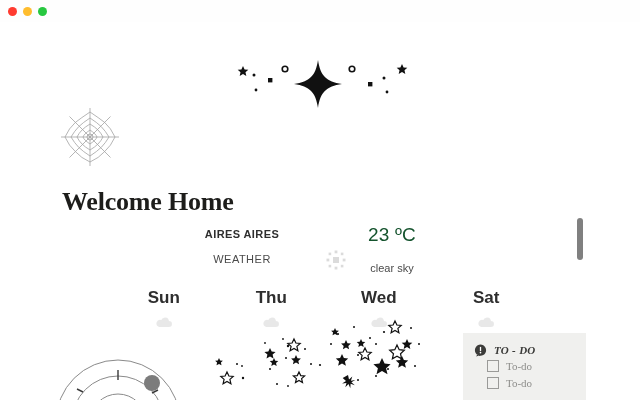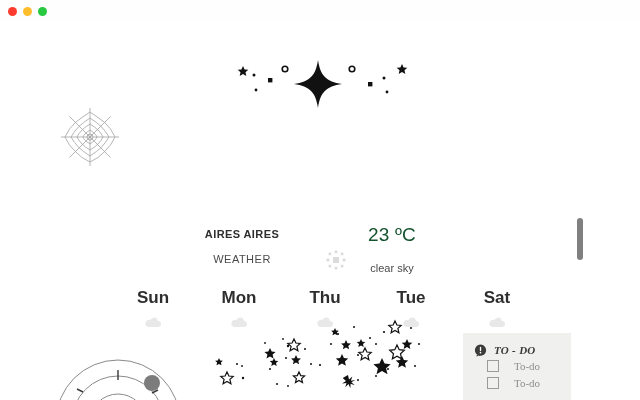--- a/index.html
+++ b/index.html
@@ -196,21 +196,21 @@
     top: 322px;
     width: 140px;
     height: 78px;
   }
 
   
   .todo-panel {
     position: absolute;
     left: 463px;
     top: 311px;
-    width: 108px;
+    width: 123px;
     height: 67px;
     background: #f0f0ee;
     overflow: hidden;
     z-index: 20;
   }
   .todo-head {
     display: flex;
     align-items: center;
     gap: 7px;
     padding: 10px 0 0 11px;
@@ -228,21 +228,21 @@
     color: #3a3a38;
     letter-spacing: 0.3px;
     white-space: nowrap;
   }
   .todo-list {
     padding: 4px 0 0 24px;
   }
   .todo-item {
     display: flex;
     align-items: center;
-    gap: 15px;
+    gap: 7px;
     margin-bottom: 5px;
   }
   .todo-check {
     width: 10px;
     height: 10px;
     border: 1px solid #9a9a98;
     background: transparent;
     flex: 0 0 10px;
   }
   .todo-text {
@@ -301,20 +301,21 @@
           <line x1="31" y1="31" x2="10.5" y2="10.5"></line>
           <path d="M31 6 Q40 12 45.6 16.4 Q52 22 56 31 Q52 40 45.6 45.6 Q40 52 31 56 Q22 52 16.4 45.6 Q10 40 6 31 Q10 22 16.4 16.4 Q22 12 31 6 Z"></path>
           <path d="M31 12 Q38 16.5 42.3 20.7 Q46.5 25 50 31 Q46.5 37 42.3 41.3 Q38 45.5 31 50 Q24 45.5 19.7 41.3 Q15.5 37 12 31 Q15.5 25 19.7 20.7 Q24 16.5 31 12 Z"></path>
           <path d="M31 18 Q36 21 39 24 Q42 27 44 31 Q42 35 39 38 Q36 41 31 44 Q26 41 23 38 Q20 35 18 31 Q20 27 23 24 Q26 21 31 18 Z"></path>
           <path d="M31 24 Q34 26 35.8 27.8 Q37.5 29.5 38 31 Q37.5 32.5 35.8 34.2 Q34 36 31 38 Q28 36 26.2 34.2 Q24.5 32.5 24 31 Q24.5 29.5 26.2 27.8 Q28 26 31 24 Z"></path>
           <circle cx="31" cy="31" r="3"></circle>
         </g>
       </svg>
     </div>
 
+    <div class="page-title">Welcome Home</div>
 
     <div class="weather">
 
       <div class="weather-head">
         <div class="weather-city">AIRES AIRES</div>
         <div class="weather-label">WEATHER</div>
       </div>
 
       <div class="weather-now-icon">
         <svg viewBox="0 0 20 20" width="20" height="20">
@@ -340,37 +341,29 @@
       <div class="forecast">
         <div class="day">
           <div class="day-name">Sun</div>
           <div class="day-icon">
             <svg viewBox="0 0 18 16" width="18" height="16">
                 <path d="M4 12 h10 a3 3 0 0 0 0-6 a4 4 0 0 0-7.7-1 A3 3 0 0 0 4 12 z" fill="#9c9c9c"></path>
               </svg>
           </div>
         </div>
         <div class="day">
-          <div class="day-name">Mon</div>
-          <div class="day-icon">
-            <svg viewBox="0 0 18 16" width="18" height="16">
-                <path d="M4 12 h10 a3 3 0 0 0 0-6 a4 4 0 0 0-7.7-1 A3 3 0 0 0 4 12 z" fill="#9c9c9c"></path>
-              </svg>
-          </div>
-        </div>
-        <div class="day">
           <div class="day-name">Thu</div>
           <div class="day-icon">
             <svg viewBox="0 0 18 16" width="18" height="16">
                 <path d="M4 12 h10 a3 3 0 0 0 0-6 a4 4 0 0 0-7.7-1 A3 3 0 0 0 4 12 z" fill="#9c9c9c"></path>
               </svg>
           </div>
         </div>
         <div class="day">
-          <div class="day-name">Tue</div>
+          <div class="day-name">Wed</div>
           <div class="day-icon">
             <svg viewBox="0 0 18 16" width="18" height="16">
                 <path d="M4 12 h10 a3 3 0 0 0 0-6 a4 4 0 0 0-7.7-1 A3 3 0 0 0 4 12 z" fill="#9c9c9c"></path>
               </svg>
           </div>
         </div>
         <div class="day">
           <div class="day-name">Sat</div>
           <div class="day-icon">
             <svg viewBox="0 0 18 16" width="18" height="16">

